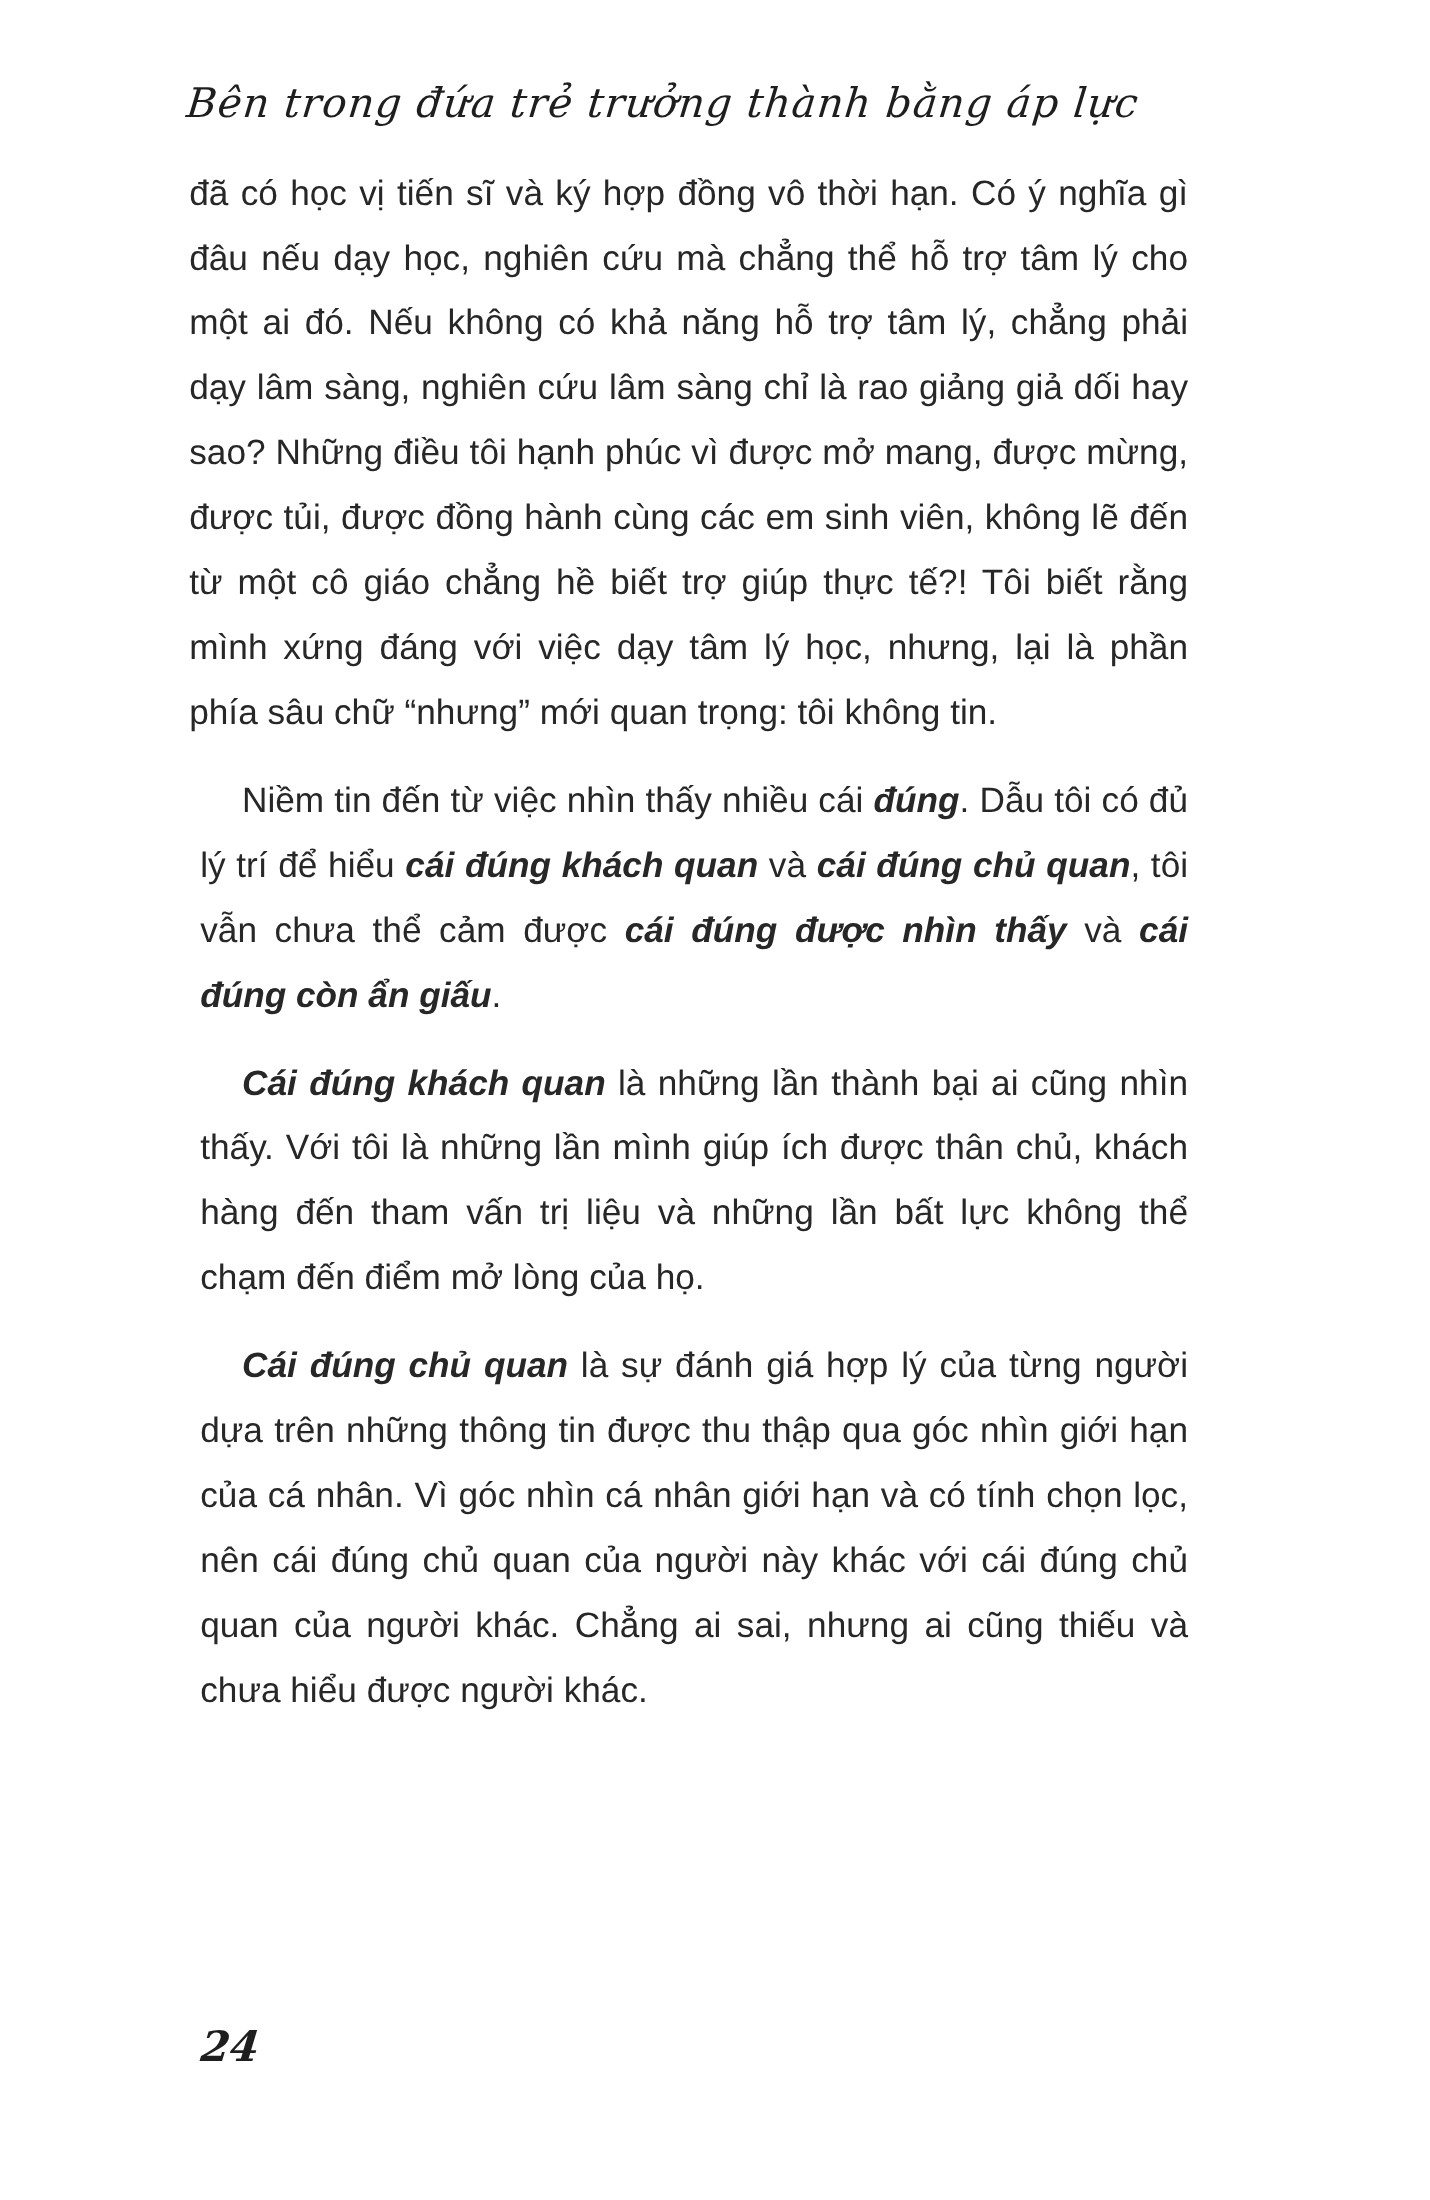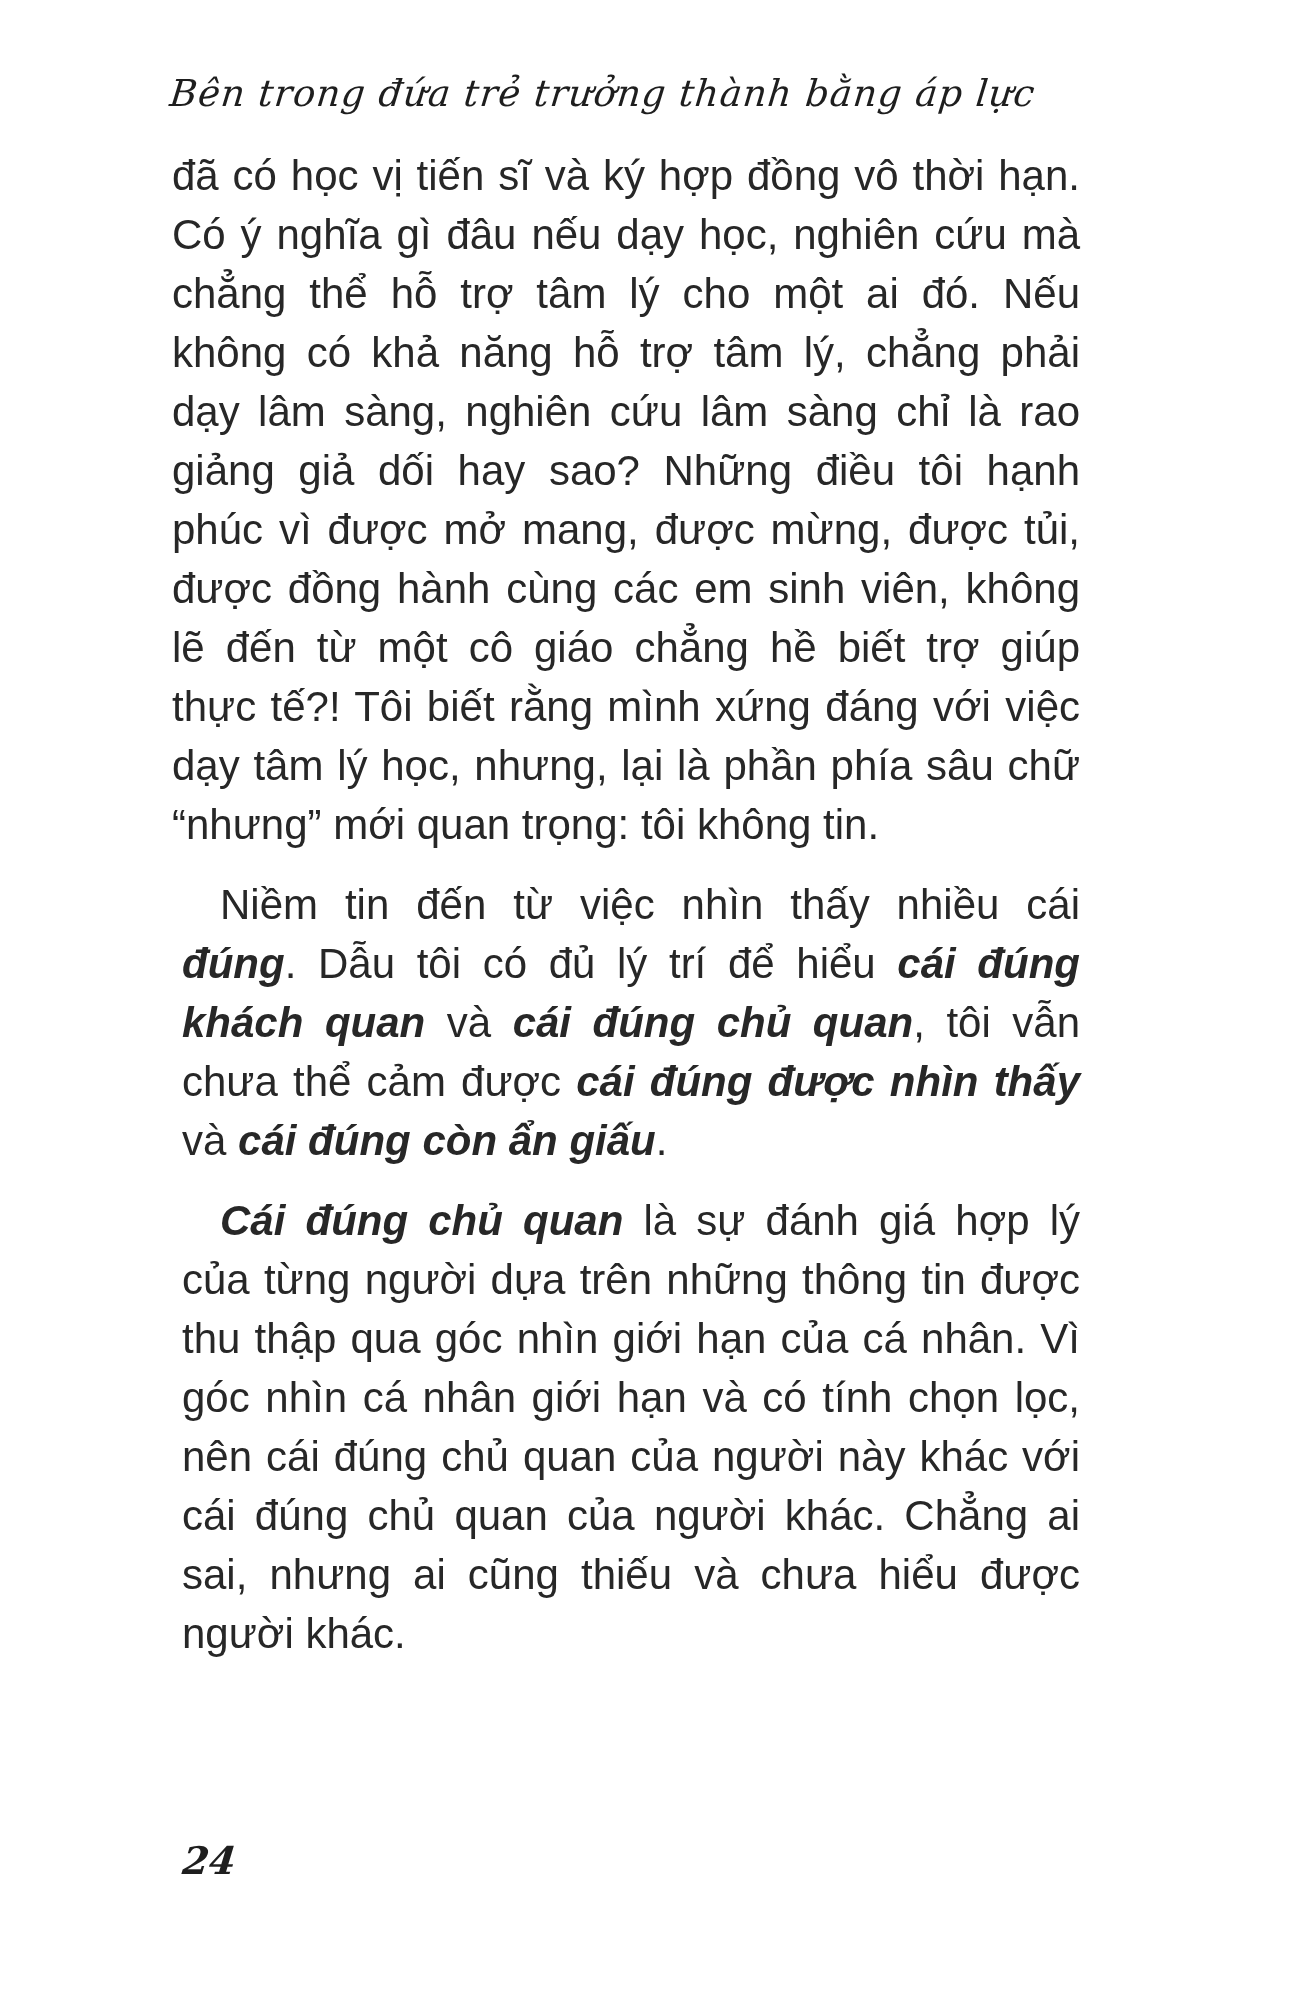--- a/index.html
+++ b/index.html
@@ -27,21 +27,21 @@
     color: #1e1e1e;
     transform: skewX(-6deg);
     white-space: nowrap;
   }
   .body-text {
     position: absolute;
     left: 172px;
     top: 146px;
     width: 908px;
     font-family: "Liberation Sans", "DejaVu Sans", sans-serif;
-    font-size: 42px;
+    font-size: 32px;
     line-height: 59px;
     color: #272727;
     text-align: justify;
   }
   .body-text p.para {
     margin: 0 0 21px 0;
     padding: 0;
   }
   .body-text p.para.indent {
     text-indent: 38px;
@@ -69,17 +69,18 @@
 </style>
 </head>
 <body>
 
 <div class="page">
   <div class="running-head">Bên trong đứa trẻ trưởng thành bằng áp lực</div>
 
   <div class="body-text">
       <p class="para"><span class="rg">đã có học vị tiến sĩ và ký hợp đồng vô thời hạn. Có ý nghĩa gì đâu nếu dạy học, nghiên cứu mà chẳng thể hỗ trợ tâm lý cho một ai đó. Nếu không có khả năng hỗ trợ tâm lý, chẳng phải dạy lâm sàng, nghiên cứu lâm sàng chỉ là rao giảng giả dối hay sao? Những điều tôi hạnh phúc vì được mở mang, được mừng, được tủi, được đồng hành cùng các em sinh viên, không lẽ đến từ một cô giáo chẳng hề biết trợ giúp thực tế?! Tôi biết rằng mình xứng đáng với việc dạy tâm lý học, nhưng, lại là phần phía sâu chữ “nhưng” mới quan trọng: tôi không tin.</span></p>
       <p class="para indent"><span class="rg">Niềm tin đến từ việc nhìn thấy nhiều cái </span><span class="bi">đúng</span><span class="rg">. Dẫu tôi có đủ lý trí để hiểu </span><span class="bi">cái đúng khách quan</span><span class="rg"> và </span><span class="bi">cái đúng chủ quan</span><span class="rg">, tôi vẫn chưa thể cảm được </span><span class="bi">cái đúng được nhìn thấy</span><span class="rg"> và </span><span class="bi">cái đúng còn ẩn giấu</span><span class="rg">.</span></p>
+      <p class="para indent"><span class="bi">Cái đúng khách quan</span><span class="rg"> là những lần thành bại ai cũng nhìn thấy. Với tôi là những lần mình giúp ích được thân chủ, khách hàng đến tham vấn trị liệu và những lần bất lực không thể chạm đến điểm mở lòng của họ.</span></p>
       <p class="para indent"><span class="bi">Cái đúng chủ quan</span><span class="rg"> là sự đánh giá hợp lý của từng người dựa trên những thông tin được thu thập qua góc nhìn giới hạn của cá nhân. Vì góc nhìn cá nhân giới hạn và có tính chọn lọc, nên cái đúng chủ quan của người này khác với cái đúng chủ quan của người khác. Chẳng ai sai, nhưng ai cũng thiếu và chưa hiểu được người khác.</span></p>
     </div>
 
   <div class="page-number">24</div>
 </div>
 
 </body></html>

